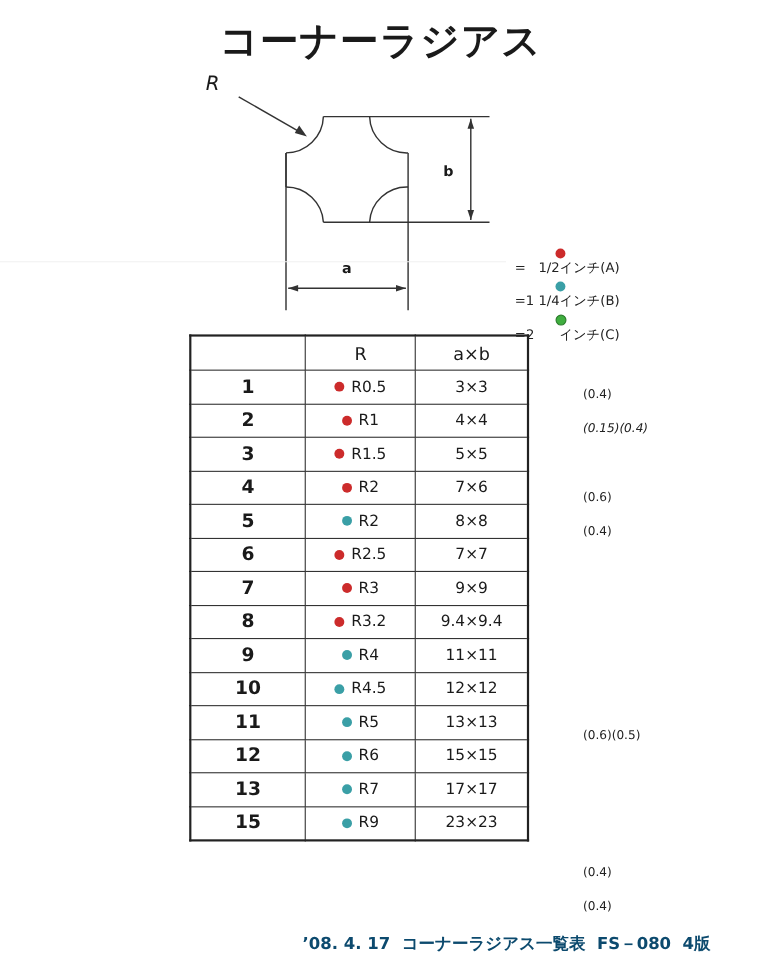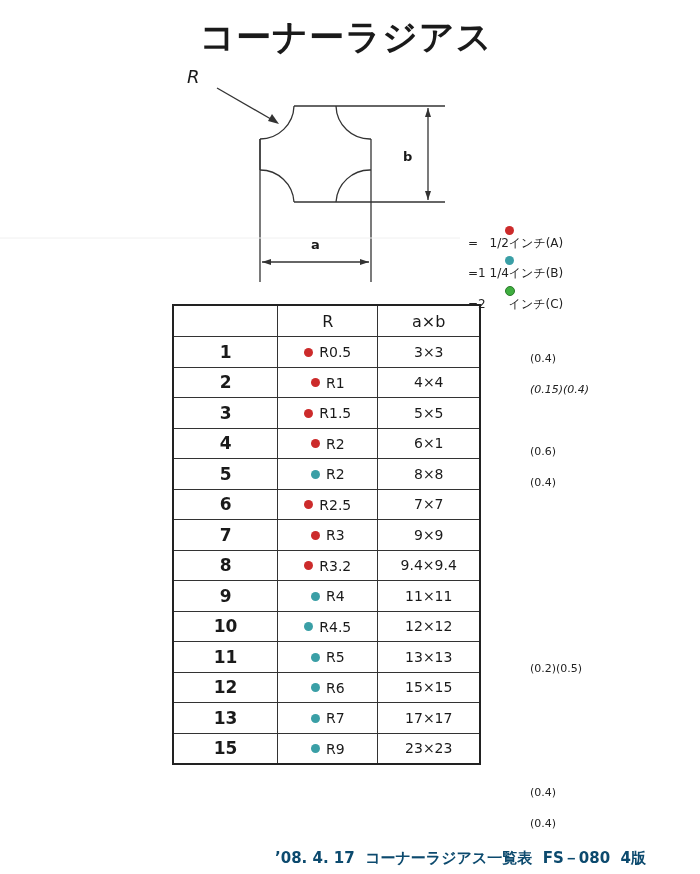--- a/index.html
+++ b/index.html
@@ -127,21 +127,21 @@
             <span>R1.5</span>
           </span></td>
         <td class="col-ab">5×5</td>
       </tr>
       <tr>
         <td class="col-no">4</td>
         <td class="col-r"><span class="rcell">
             <span class="dot" style="background: rgb(204, 43, 43);"></span>
             <span>R2</span>
           </span></td>
-        <td class="col-ab">6×1</td>
+        <td class="col-ab">7×6</td>
       </tr>
       <tr>
         <td class="col-no">5</td>
         <td class="col-r"><span class="rcell">
             <span class="dot" style="background: rgb(58, 159, 166);"></span>
             <span>R2</span>
           </span></td>
         <td class="col-ab">8×8</td>
       </tr>
       <tr>
@@ -217,18 +217,18 @@
         <td class="col-ab">23×23</td>
       </tr>
     </tbody>
 </table>
 
 <div class="notes" id="notes">
     <div class="note" style="top: 16px;">(0.4)</div>
     <div class="note" style="top: 47px; font-style: italic;">(0.15)(0.4)</div>
     <div class="note" style="top: 109px;">(0.6)</div>
     <div class="note" style="top: 140px;">(0.4)</div>
-    <div class="note" style="top: 326px;">(0.2)(0.5)</div>
+    <div class="note" style="top: 326px;">(0.6)(0.5)</div>
     <div class="note" style="top: 450px;">(0.4)</div>
     <div class="note" style="top: 481px;">(0.4)</div>
   </div>
 
 <div class="footer">’08. 4. 17  コーナーラジアス一覧表  FS－080  4版</div>
 
 </body></html>

